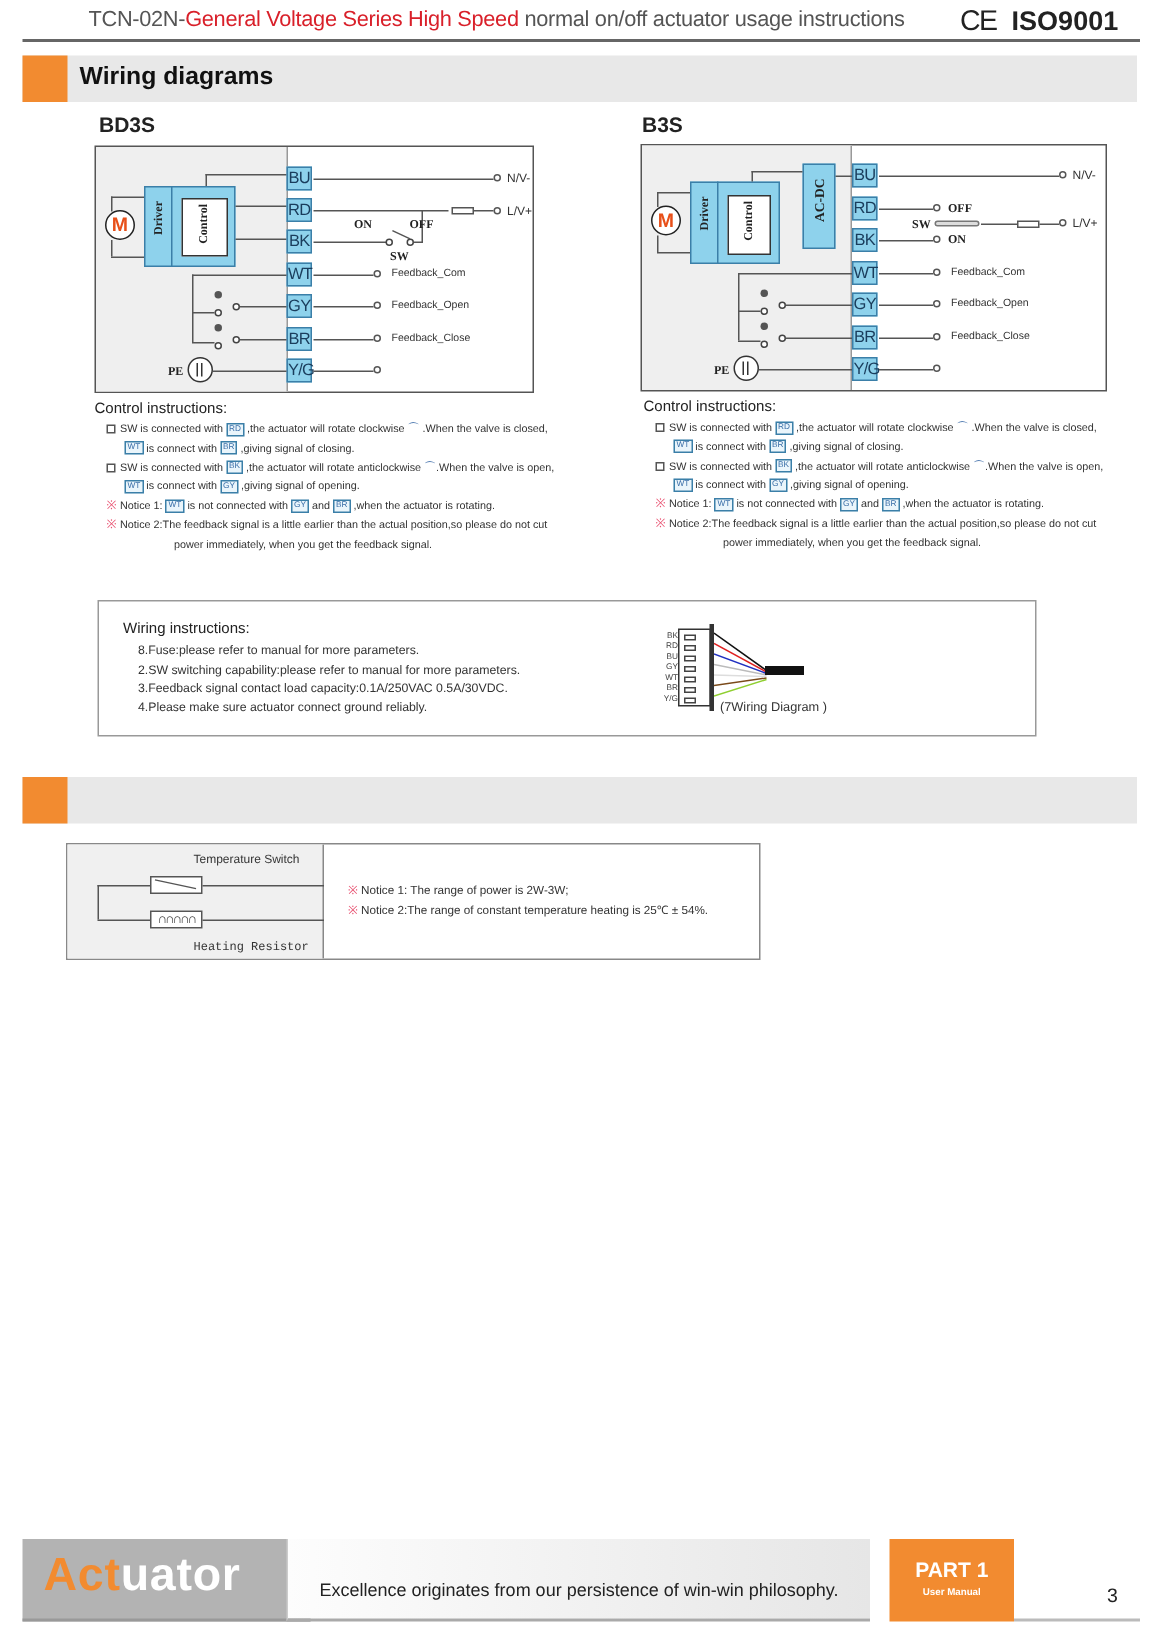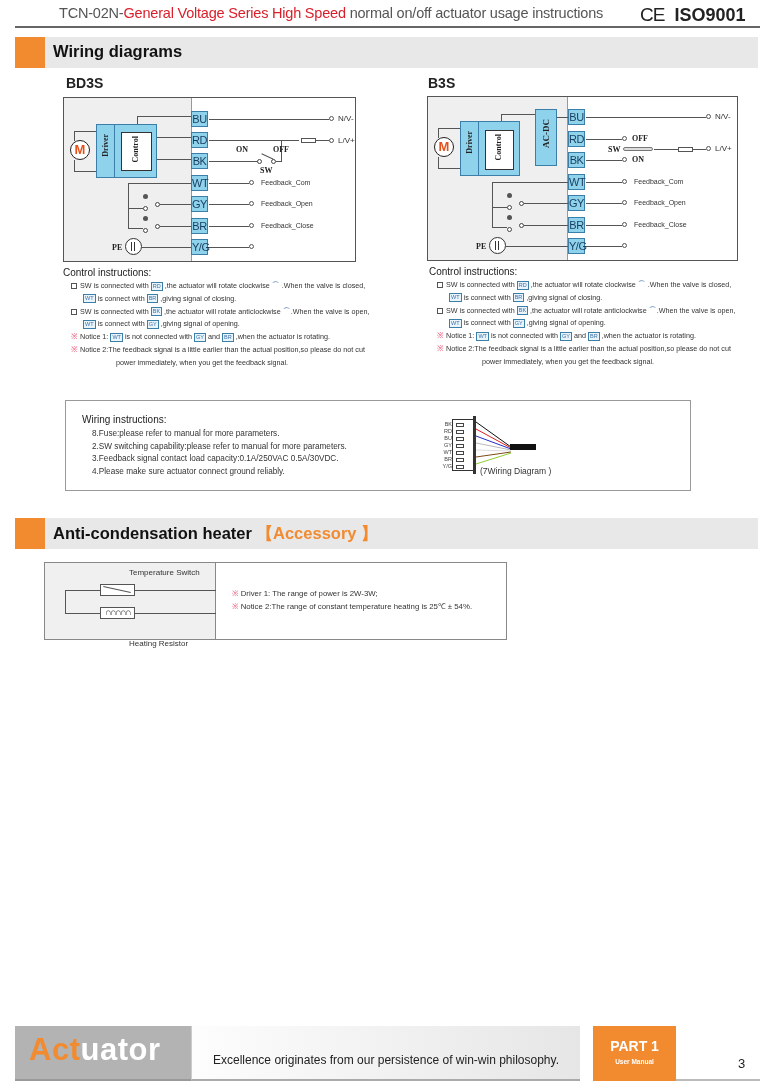--- a/index.html
+++ b/index.html
@@ -299,38 +299,37 @@
     <line x1="0" y1="34" x2="35" y2="35" stroke="#ddd" stroke-width="1"></line>
     <line x1="0" y1="41" x2="35" y2="36" stroke="#7a4a1a" stroke-width="1"></line>
     <line x1="0" y1="48" x2="35" y2="37" stroke="#8fcf30" stroke-width="1"></line>
   </svg>
   <div class="cable"></div>
   <div class="conn-caption">(7Wiring Diagram )</div>
 </div>
 
 <div class="abs sec-bar" style="top:518px;">
   <div class="tab"></div>
-  <div class="label"><span>Anti-condensation heater</span> <span class="accent">【Accessory 】</span></div>
 </div>
 
 <div class="abs heater">
   <div class="left">
     <div class="lbl" style="left:40px;top:5px;">Temperature Switch</div>
     <div class="sw-rect" style="left:55px;top:21px;"></div>
     <div class="abs" style="left:58px;top:26px;width:28px;height:1px;background:#555;transform:rotate(12deg);"></div>
     <div class="coil" style="left:55px;top:44px;">∩∩∩∩∩</div>
     <div class="abs" style="left:20px;top:27px;width:35px;height:1px;background:#555;"></div>
     <div class="abs" style="left:20px;top:27px;width:1px;height:23px;background:#555;"></div>
     <div class="abs" style="left:20px;top:50px;width:35px;height:1px;background:#555;"></div>
     <div class="abs" style="left:90px;top:27px;width:81px;height:1px;background:#555;"></div>
     <div class="abs" style="left:90px;top:50px;width:81px;height:1px;background:#555;"></div>
-    <div class="lbl" style="left:40px;top:76px;">Heating Resistor</div>
+    <div class="lbl" style="left:40px;top:64px;font-family:Liberation Mono, monospace;">Heating Resistor</div>
   </div>
   <div class="notes">
-    <div><span class="mk-red">※</span> <span>Driver 1: The range of power is 2W-3W;</span></div>
+    <div><span class="mk-red">※</span> <span>Notice 1: The range of power is 2W-3W;</span></div>
     <div><span class="mk-red">※</span> <span>Notice 2:The range of constant temperature heating is 25℃ ± 54%.</span></div>
   </div>
 </div>
 
 <div class="abs ft-logo">
   <div class="txt"><span class="or">Act</span><span>uator</span></div>
 </div>
 <div class="abs ft-slogan">
   <div class="line" style="top:27px;">Excellence originates from our persistence of win-win philosophy.</div>
 </div>

